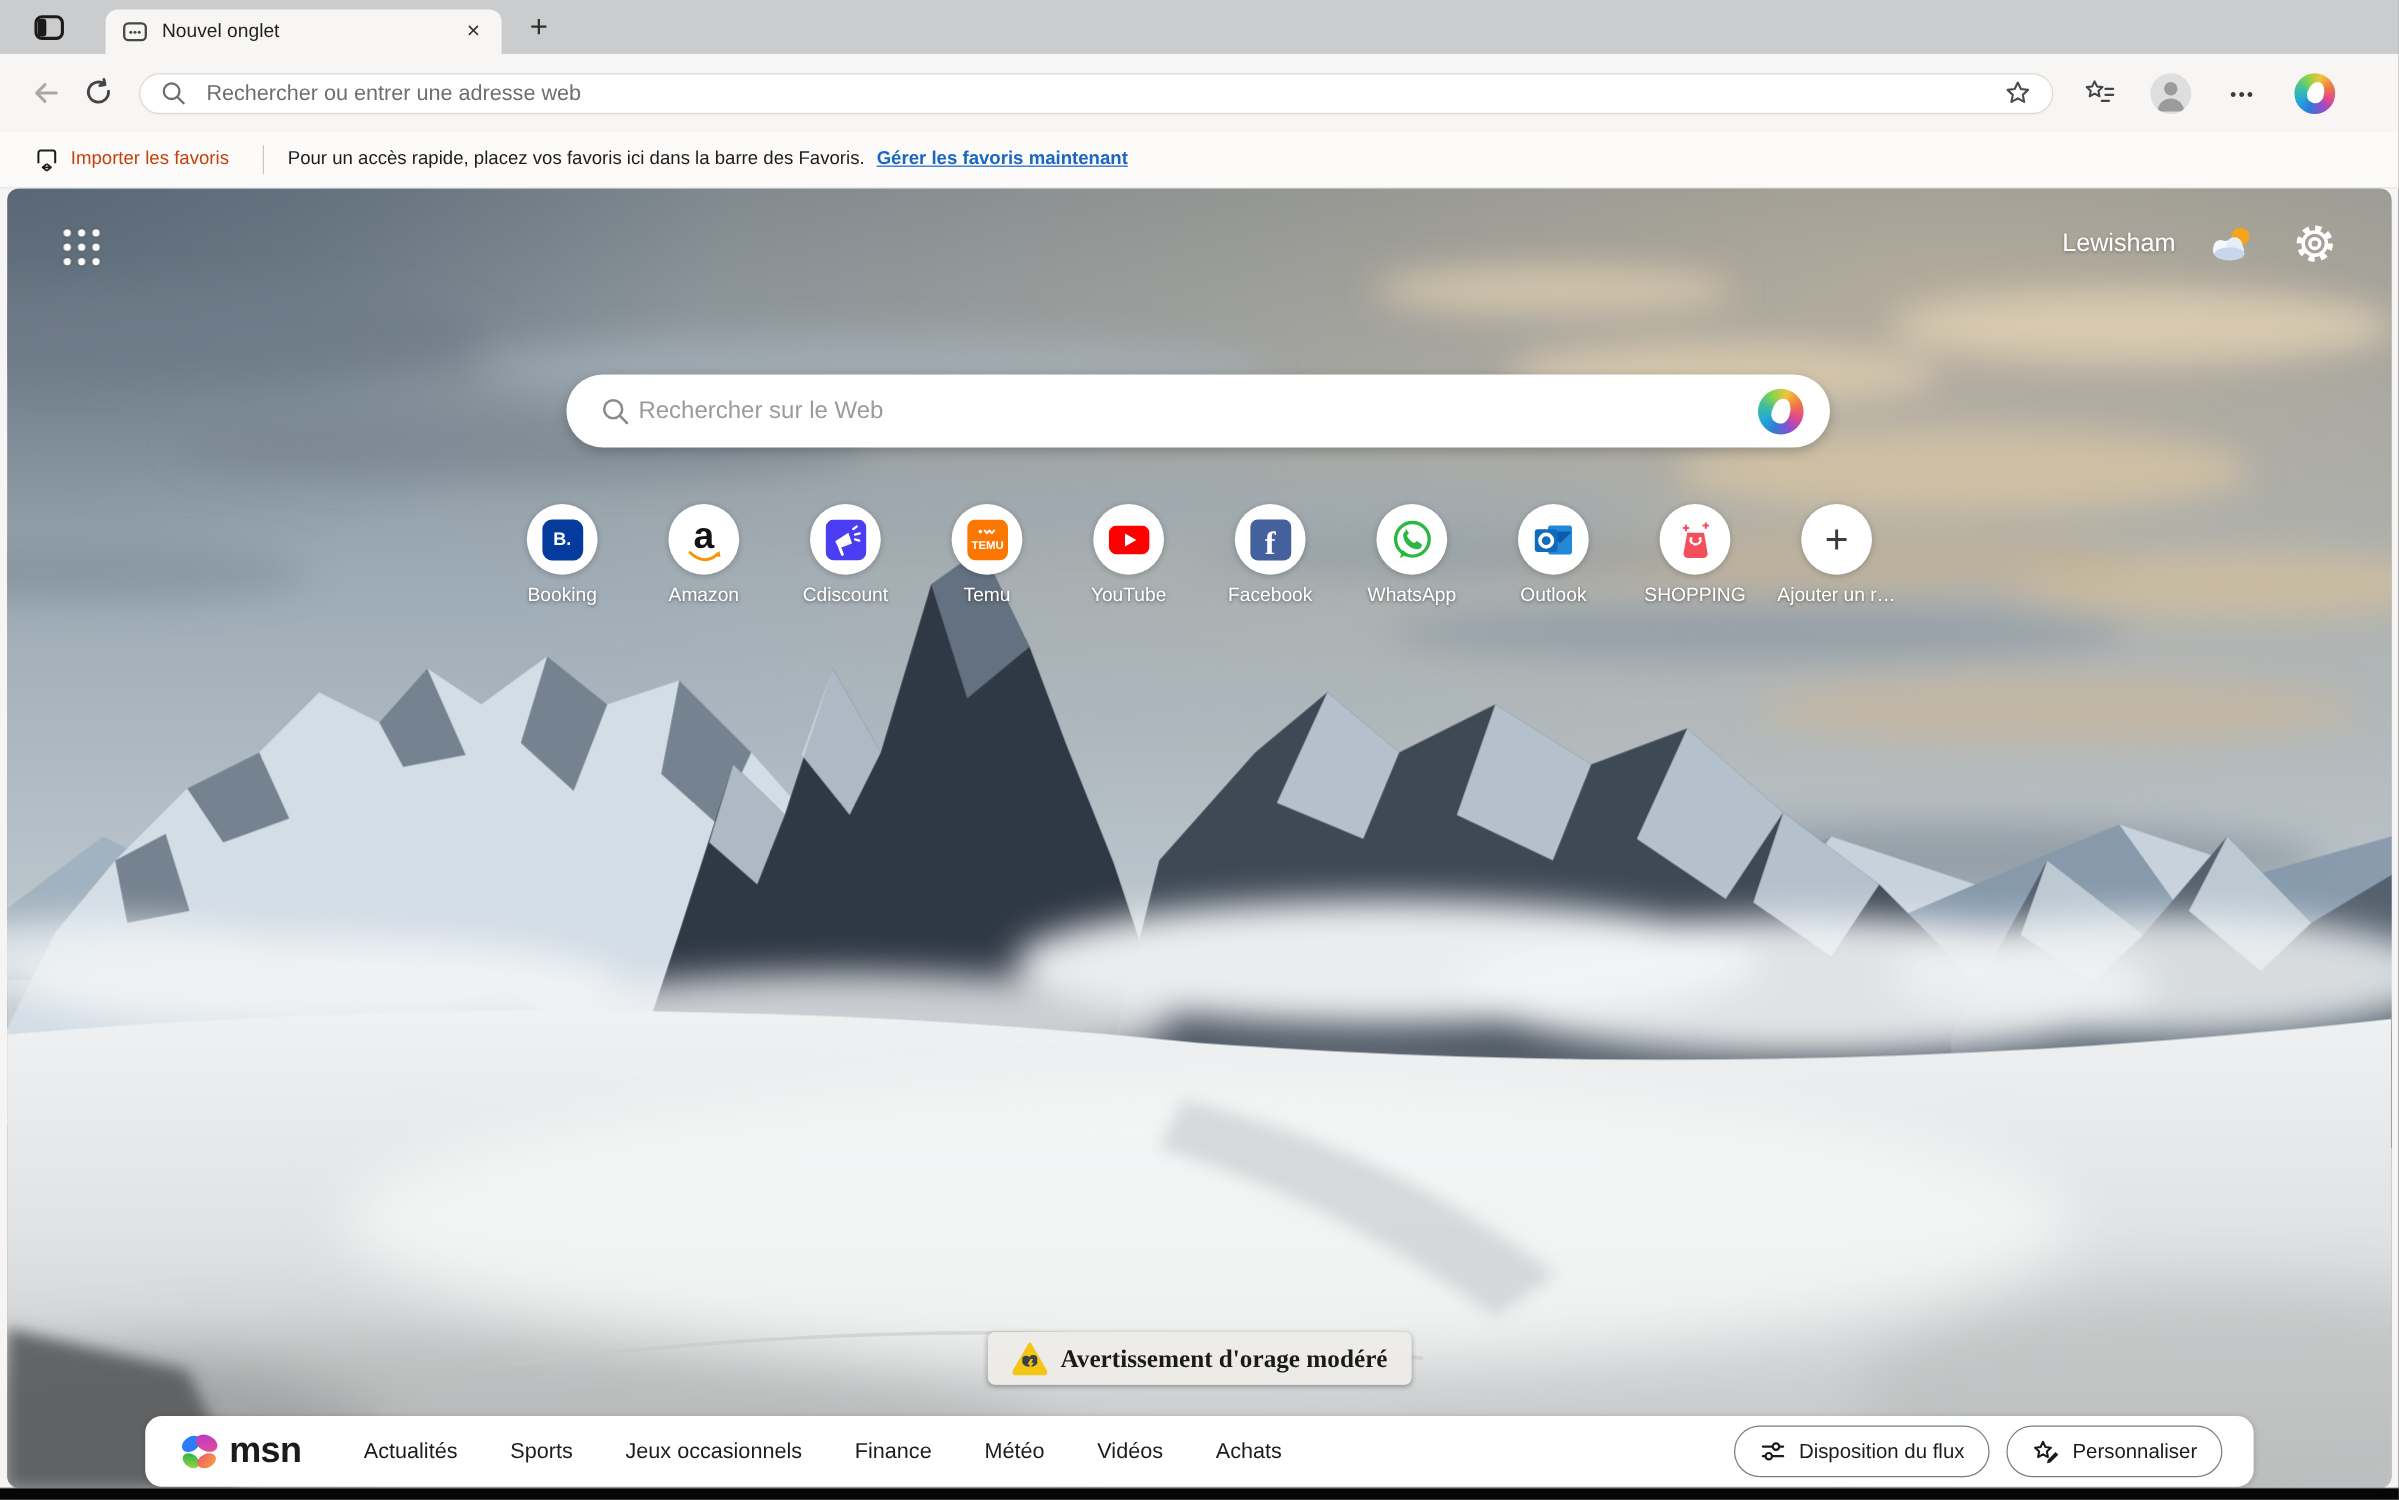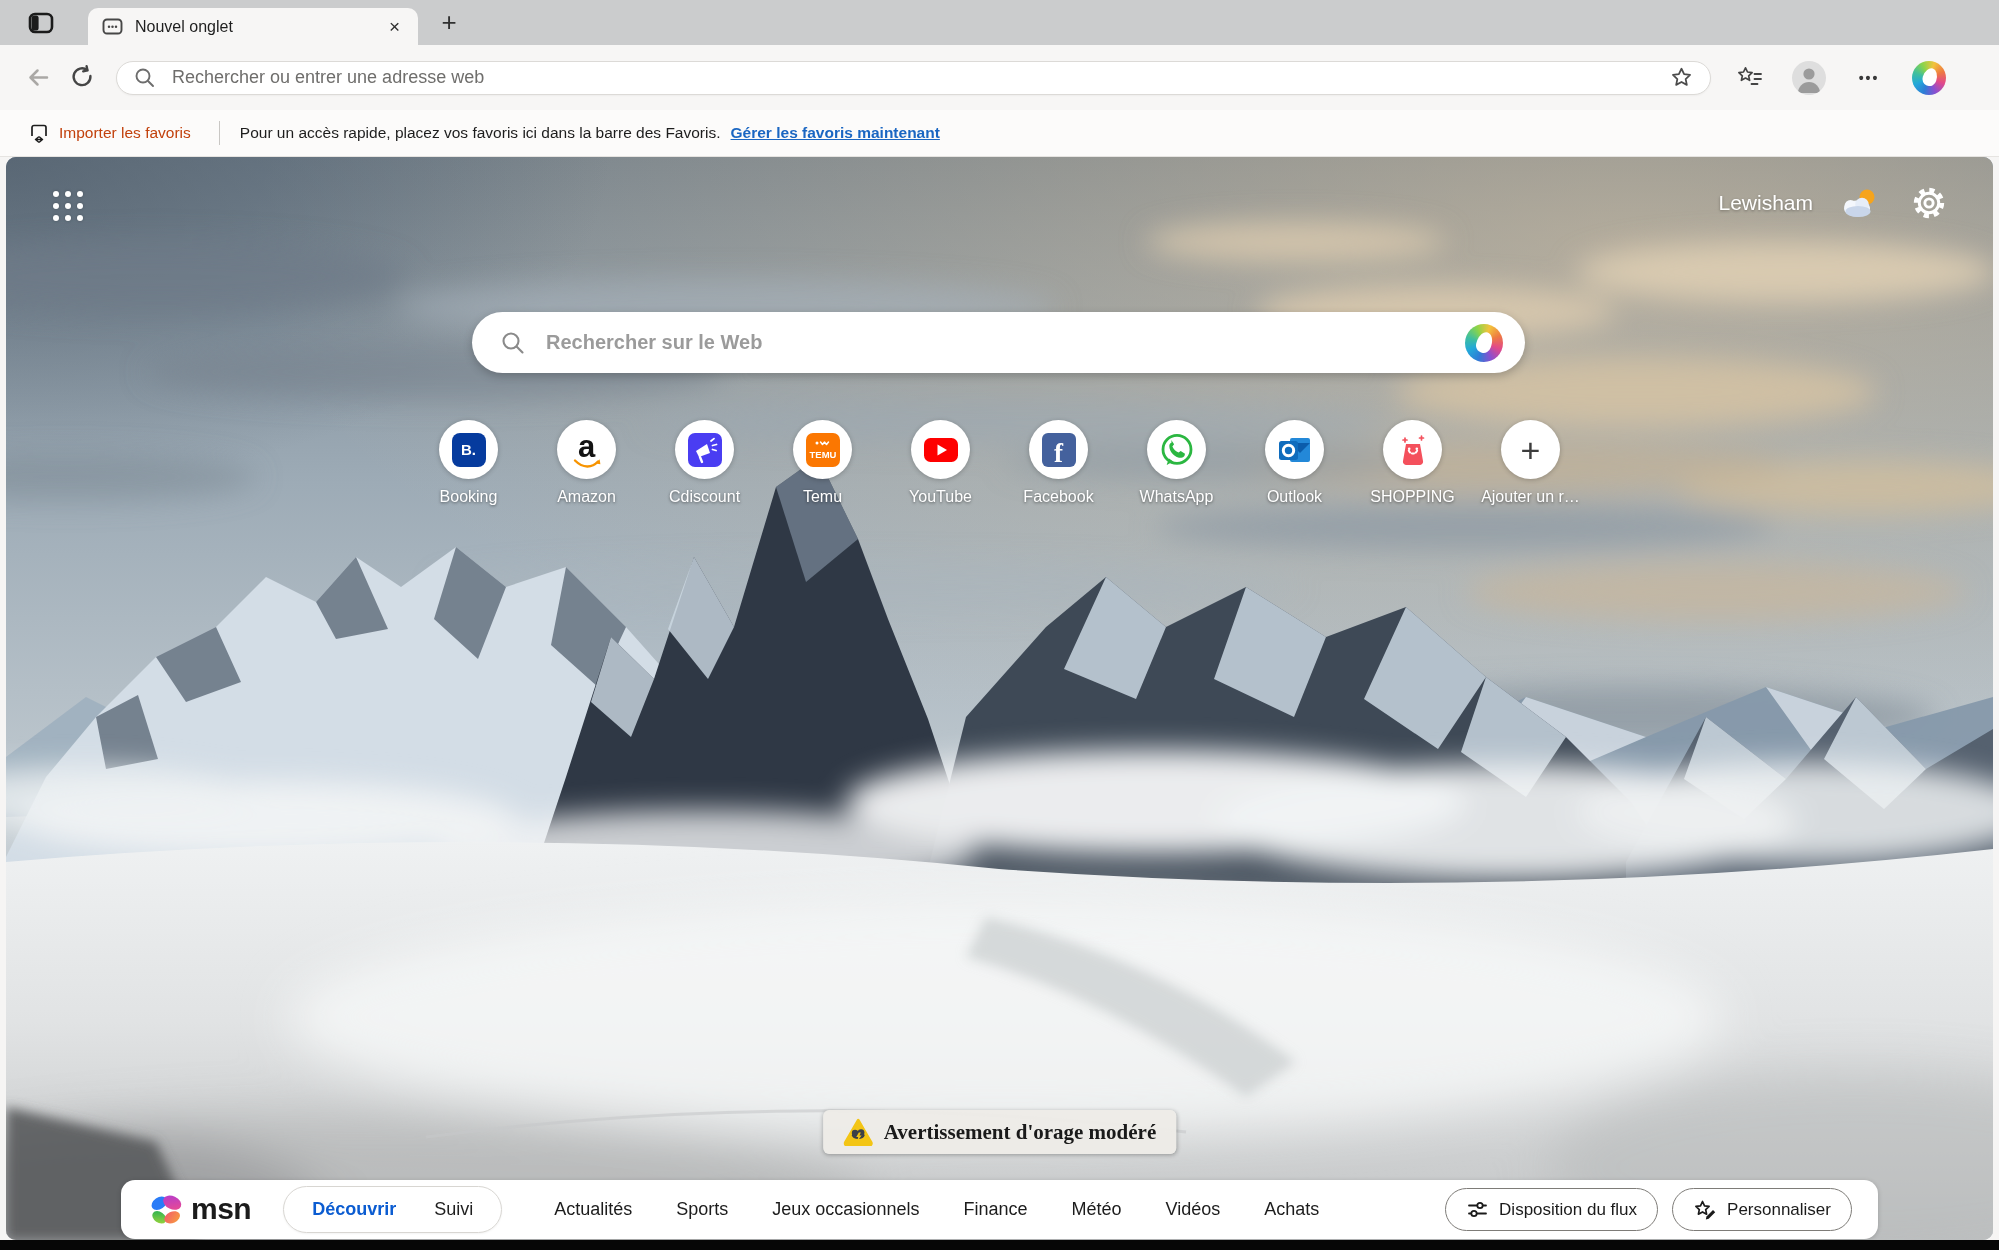--- a/index.html
+++ b/index.html
@@ -40,21 +40,21 @@
   .bg{position:absolute;inset:0;width:100%;height:100%;display:block;}
 
   .apps{position:absolute;left:45px;top:32px;width:34px;height:34px;display:grid;grid-template-columns:repeat(3,7px);grid-template-rows:repeat(3,7px);gap:5px;align-content:center;justify-content:center;}
   .apps span{width:6px;height:6px;border-radius:50%;background:#fff;box-shadow:0 0 3px rgba(0,0,0,.25);}
 
   .topright{position:absolute;top:26px;right:44px;display:flex;align-items:center;gap:30px;}
   .weather{display:flex;align-items:center;gap:28px;color:#fff;font-size:21px;font-weight:500;text-shadow:0 1px 3px rgba(0,0,0,.35);}
   .gearbtn{width:40px;height:40px;display:flex;align-items:center;justify-content:center;}
 
   .search-pill{position:absolute;left:466px;top:155px;width:1053px;height:61px;background:#fff;border-radius:31px;display:flex;align-items:center;padding:0 22px 0 28px;box-sizing:border-box;box-shadow:0 3px 10px rgba(0,0,0,.22);}
-  .search-pill input{flex:1;margin-left:18px;font-size:20px;color:#333;font-weight:bold;}
+  .search-pill input{flex:1;margin-left:4px;font-size:20px;color:#333;}
   .search-pill input::placeholder{color:#9b9b9b;}
 
   .quicklinks{position:absolute;top:263px;left:0;right:0;display:flex;justify-content:center;}
   .ql{width:118px;display:flex;flex-direction:column;align-items:center;}
   .ql-circle{width:59px;height:59px;border-radius:50%;background:#fff;box-shadow:0 1px 5px rgba(0,0,0,.22);display:flex;align-items:center;justify-content:center;position:relative;}
   .ql-label{margin-top:9px;font-size:16px;color:#fff;text-shadow:0 1px 3px rgba(0,0,0,.5);white-space:nowrap;}
   .bk-sq{width:34px;height:34px;border-radius:8px;background:#063b9e;color:#fff;font-weight:700;font-size:15px;display:flex;align-items:center;justify-content:center;}
   .amz{position:relative;width:36px;height:40px;text-align:center;}
   .amz .a{font-size:31px;font-weight:700;color:#131313;line-height:34px;}
   .amz svg{position:absolute;left:4px;bottom:1px;}
@@ -458,24 +458,20 @@
                 <stop offset="1" stop-color="#f7a23b"></stop>
               </linearGradient>
           </defs>
           <ellipse cx="10" cy="10" rx="7.5" ry="5.2" transform="rotate(-35 10 10)" fill="#2a7cf7"></ellipse>
           <ellipse cx="21.5" cy="9.5" rx="8.5" ry="5.8" transform="rotate(25 21.5 9.5)" fill="url(#mp)"></ellipse>
           <ellipse cx="10" cy="22.5" rx="6.8" ry="4.8" transform="rotate(35 10 22.5)" fill="url(#mg)"></ellipse>
           <ellipse cx="21.5" cy="22.5" rx="7.3" ry="5" transform="rotate(-25 21.5 22.5)" fill="url(#mo)"></ellipse>
         </svg>
         <span>msn</span>
       </a>
-      <div class="tabs-pill">
-        <a class="t-discover">Découvrir</a>
-        <a class="t-follow">Suivi</a>
-      </div>
       <nav class="msn-links">
         <a>Actualités</a>
         <a>Sports</a>
         <a>Jeux occasionnels</a>
         <a>Finance</a>
         <a>Météo</a>
         <a>Vidéos</a>
         <a>Achats</a>
       </nav>
       <div class="actions">

